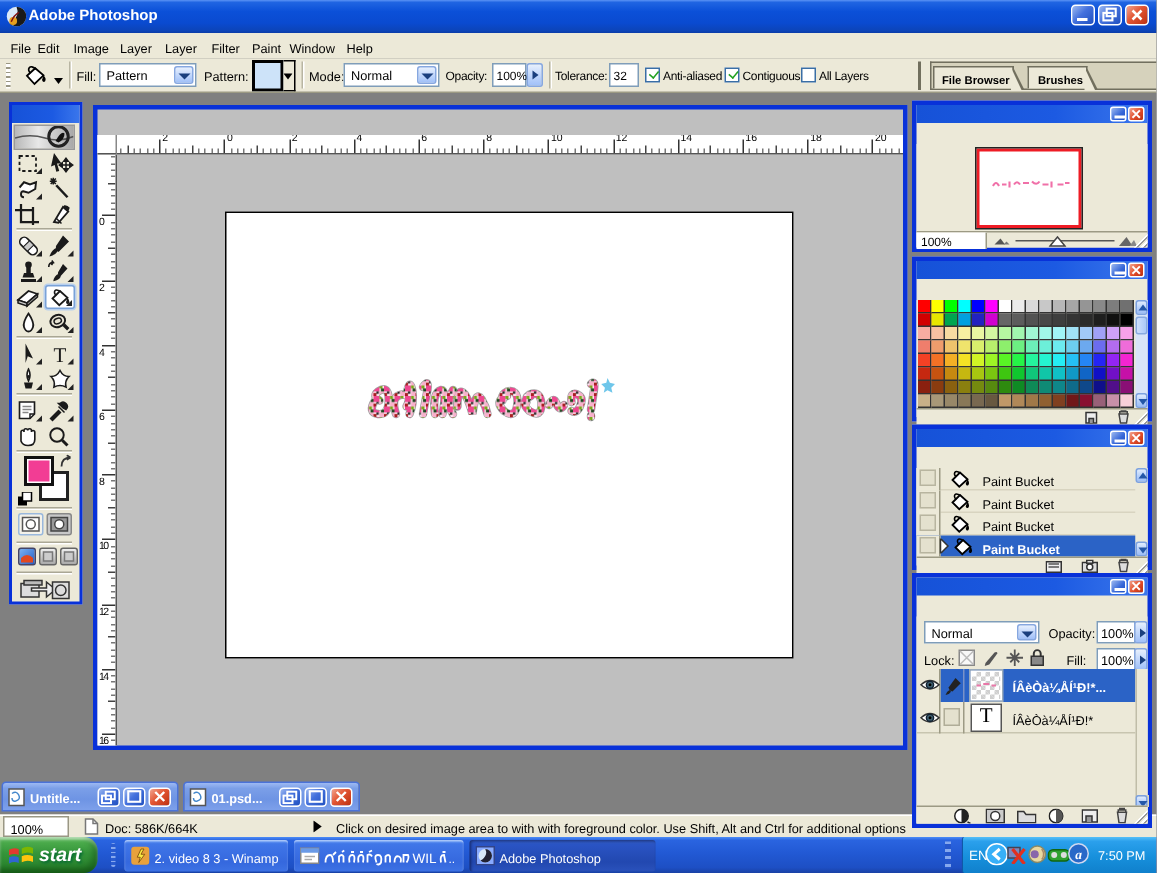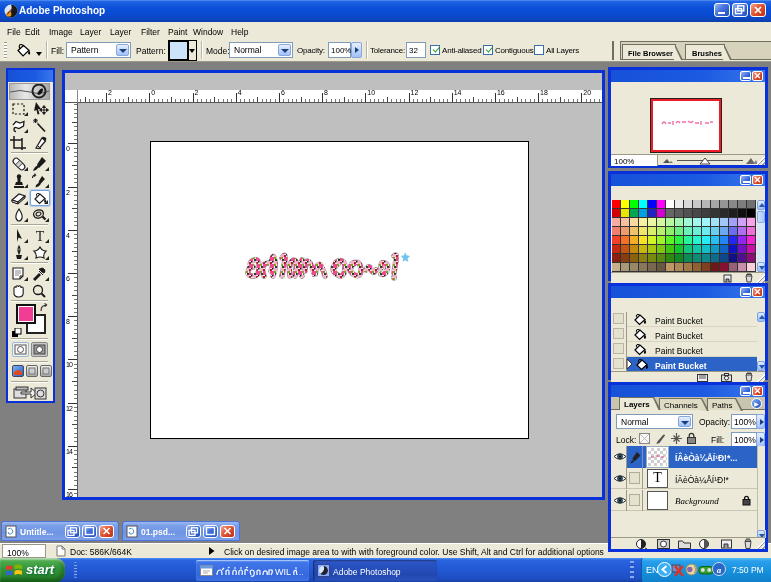--- a/index.html
+++ b/index.html
@@ -877,26 +877,20 @@
       </svg>
     <span class="grip"></span>
   </div>
 </div>
 
 <div class="palette" style="left:608px;top:382px;width:160px;height:170px;">
   <div class="pal-title">
       <span class="pal-min"></span>
       <span class="pal-close">✕</span>
     </div>
-  <div class="tabrow">
-    <div class="tab active" style="left:8px;">Layers</div>
-    <div class="tab" style="left:48px;">Channels</div>
-    <div class="tab" style="left:96px;">Paths</div>
-    <div class="pal-menu">▶</div>
-  </div>
   <div class="abs" style="left:0;top:26px;width:154px;height:138px;background:#ece9d8;">
 
     <div class="xpsel" style="left:5px;top:3px;width:77px;height:15px;font-size:8.5px;padding-top:2px;">Normal<span class="xparrow" style="width:13px;"></span></div>
     <span class="abs" style="left:88px;top:6px;">Opacity:</span>
     <span class="abs" style="left:120px;top:3px;width:26px;height:15px;background:#fff;border:1px solid #7f9db9;padding:2px 0 0 2px;">100%</span>
     <span class="spin" style="left:145px;top:3px;height:15px;width:9px;"></span>
     <span class="abs" style="left:5px;top:24px;">Lock:</span>
     <svg class="abs" style="left:27px;top:21px;" width="13" height="13">
         <rect x="1.5" y="1.5" width="10" height="10" fill="#f8f8f8" stroke="#888"></rect>
         <path d="M2 2 l9 9 M11 2 l-9 9" stroke="#bbb"></path>
@@ -942,38 +936,20 @@
               <circle cx="7" cy="4.5" r="2.4" fill="#467" stroke="#123"></circle>
               <circle cx="7" cy="4.5" r="1" fill="#000"></circle>
             </svg>
           </span>
           <span class="abs" style="left:16px;top:0;width:16px;height:21px;border-right:1px solid #9c9a84;">
             <span class="abs" style="left:2px;top:4px;width:11px;height:12px;background:#e4e1ce;border:1px solid #b0ad98;"></span>
           </span>
           <span class="abs" style="left:36px;top:1px;width:21px;height:19px;background:#fff;border:1px solid #555;font-family:'Liberation Serif',serif;font-size:14px;color:#000;text-align:center;">T</span>
           <span class="abs" style="left:64px;top:7px;color:#000;">ÍÂèÒà¼ÅÍ¹Ð!*</span>
         </div>
-        <div class="abs" style="left:0;top:44px;width:146px;height:21px;border-bottom:1px solid #c8c5b0;">
-          <span class="abs" style="left:0;top:0;width:16px;height:21px;border-right:1px solid #9c9a84;">
-            <svg width="14" height="9" style="position:absolute;left:2px;top:6px;">
-              <path d="M1 4.5 Q7 -1 13 4.5 Q7 10 1 4.5 Z" fill="#fff" stroke="#333"></path>
-              <circle cx="7" cy="4.5" r="2.4" fill="#467" stroke="#123"></circle>
-              <circle cx="7" cy="4.5" r="1" fill="#000"></circle>
-            </svg>
-          </span>
-          <span class="abs" style="left:16px;top:0;width:16px;height:21px;border-right:1px solid #9c9a84;">
-            <span class="abs" style="left:2px;top:4px;width:11px;height:12px;background:#e4e1ce;border:1px solid #b0ad98;"></span>
-          </span>
-          <span class="abs" style="left:36px;top:1px;width:21px;height:19px;background:#fff;border:1px solid #555;"></span>
-          <span class="abs" style="left:64px;top:6px;color:#000;font-style:italic;font-family:'Liberation Serif',serif;font-size:9px;">Background</span>
-          <svg width="9" height="11" style="position:absolute;left:131px;top:5px;">
-            <rect x="1" y="4.5" width="7" height="5.5" fill="#444" stroke="#111"></rect>
-            <path d="M2.6 4.5 v-1.3 a1.9 1.9 0 0 1 3.8 0 v1.3" fill="none" stroke="#111" stroke-width="1.3"></path>
-          </svg>
-        </div>
       </div>
     <div class="abs" style="left:146px;top:35px;width:8px;height:103px;background:#ece9d8;border-left:1px solid #c0bda8;">
       <span class="abs" style="left:0;top:84px;width:8px;height:8px;background:#d8d4c0;"></span>
       <span class="sbtn dn" style="left:-1px;top:84px;width:8px;height:9px;"></span>
     </div>
   </div>
   <div class="abs" style="left:0;top:152px;width:154px;height:12px;border-top:1px solid #9c9a84;background:#ece9d8;">
     <svg class="abs" style="left:25px;top:1px;" width="12" height="10">
         <circle cx="5" cy="5" r="4.5" fill="#fff" stroke="#222"></circle>
         <path d="M5 .5 a4.5 4.5 0 0 1 0 9 Z" fill="#222"></path>
@@ -1006,20 +982,27 @@
   <span class="abs" style="left:0;top:0;width:65px;height:24px;border-radius:0 9px 9px 0;background:linear-gradient(180deg,#8fd28f 0%,#4eae4e 10%,#35953a 45%,#2b872f 80%,#1f701f 100%);box-shadow:inset -3px -3px 5px rgba(0,40,0,.35), inset 0 2px 2px rgba(255,255,255,.4);color:#fff;font-style:italic;font-weight:bold;font-size:13px;">
     <svg class="abs" style="left:5px;top:4px;" width="18" height="17" viewBox="0 0 18 17">
         <path d="M1 4.5 Q4.5 2.5 7.5 4.2 L7.5 8 Q4.5 6.5 1 8.2 Z" fill="#e23a2e"></path>
         <path d="M9.5 3.6 Q13 1.6 17 3.4 L17 7.2 Q13 5.5 9.5 7.4 Z" fill="#7db700"></path>
         <path d="M1 9.6 Q4.5 8 7.5 9.6 L7.5 13.4 Q4.5 11.8 1 13.6 Z" fill="#2f66d0"></path>
         <path d="M9.5 8.9 Q13 7.2 17 8.9 L17 12.7 Q13 11 9.5 12.9 Z" fill="#ffc40d"></path>
       </svg>
     <span class="abs" style="left:26px;top:4px;text-shadow:1px 1px 2px #063;">start</span>
   </span>
   <span class="abs" style="left:74px;top:4px;width:3px;height:16px;background:repeating-linear-gradient(180deg,#86a8ee 0 1px,#2a5cd0 1px 3px);border-radius:2px;"></span>
+  <span class="abs" style="left:83px;top:2px;width:109px;height:21px;border-radius:2px;background:linear-gradient(180deg,#639af6 0%,#4076e8 12%,#3568de 70%,#3d72e4 100%);box-shadow:inset 0 1px 1px rgba(255,255,255,.5);color:#fff;">
+    <svg class="abs" style="left:4px;top:4px;" width="13" height="13">
+        <rect x="0.5" y="0.5" width="12" height="12" rx="2" fill="#e8a13c"></rect>
+        <path d="M7 2 L4.5 7.5 H6.5 L5.5 11 L9.5 5.5 H7 L9 2 Z" fill="#f8e840" stroke="#805010" stroke-width=".6"></path>
+      </svg>
+    <span class="abs" style="left:20px;top:7px;">2. video 8 3 - Winamp</span>
+  </span>
   <span class="abs" style="left:196px;top:2px;width:113px;height:21px;border-radius:2px;background:linear-gradient(180deg,#639af6 0%,#4076e8 12%,#3568de 70%,#3d72e4 100%);box-shadow:inset 0 1px 1px rgba(255,255,255,.5);color:#fff;">
     <svg class="abs" style="left:4px;top:4px;" width="13" height="13">
         <rect x="0.5" y="1.5" width="12" height="10" fill="#fff" stroke="#888"></rect>
         <rect x="0.5" y="1.5" width="12" height="3" fill="#6a9ae6"></rect>
         <path d="M3 7 h7 M3 9 h5" stroke="#aaa"></path>
       </svg>
     <svg class="abs" style="left:20px;top:6px;" width="88" height="12" viewBox="0 0 88 12">
         <g stroke="#fff" stroke-width="1.2" fill="none">
           <path d="M1 9 q0 -5 3 -5 q2 0 2 5 M6 4 l2 -2"></path>
           <path d="M10 9 v-4 q2 -2 3 0 v4 M12 2 l1.5 -1"></path>

